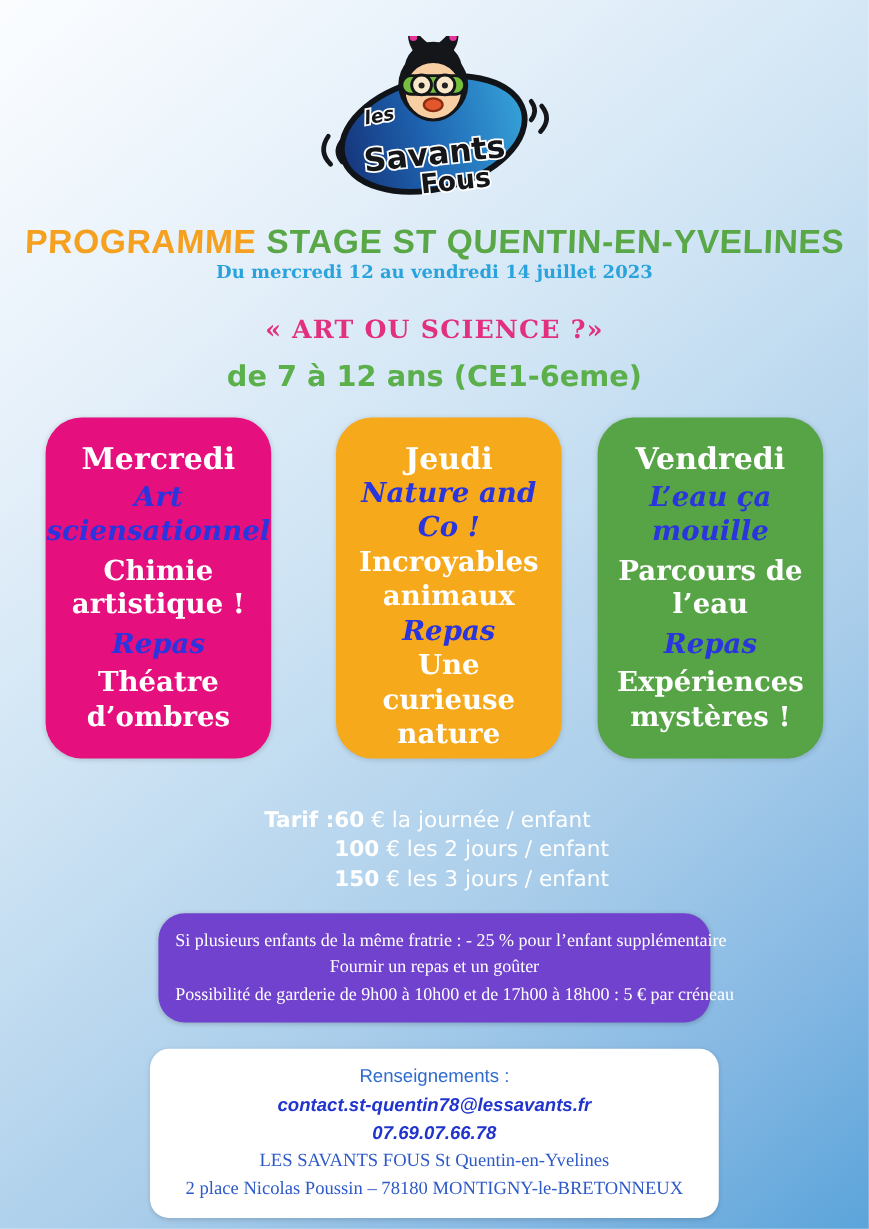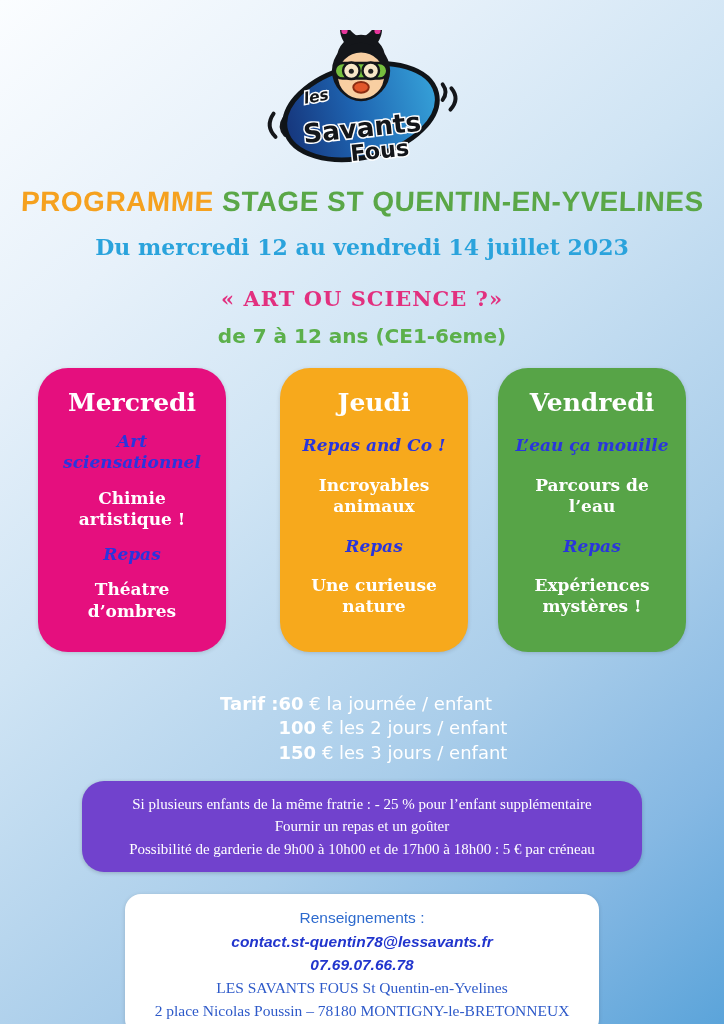--- a/index.html
+++ b/index.html
@@ -10,39 +10,39 @@
     overflow:hidden;
   }
   .poster{width:724px;height:1024px;display:flex;flex-direction:column;align-items:center;}
   
   .logo-wrap{margin-top:30px;height:136px;display:flex;justify-content:center;}
   .logo-wrap svg text{font-family:"DejaVu Sans",sans-serif;font-weight:bold;fill:#14161a;paint-order:stroke;stroke:#ffffff;stroke-width:3px;}
   
   .headline{margin-top:20px;white-space:nowrap;font-weight:900;font-size:28px;letter-spacing:.5px;transform:skewX(-2deg);}
   .headline .w1{color:#f5a11f;}
   .headline .w2{color:#5aa747;}
-  .date-line{margin-top:16px;font-family:"DejaVu Serif",serif;font-weight:bold;font-size:22px;color:#2aa3dc;}
+  .date-line{margin-top:0;font-family:"DejaVu Serif",serif;font-weight:bold;font-size:15px;color:#2aa3dc;}
   .theme-line{margin-top:26px;font-family:"DejaVu Serif",serif;font-weight:bold;font-size:21px;color:#e2307f;letter-spacing:1px;}
-  .ages-line{margin-top:13px;font-family:"DejaVu Sans",sans-serif;font-weight:bold;font-size:20px;color:#5cb04b;}
+  .ages-line{margin-top:13px;font-family:"DejaVu Sans",sans-serif;font-weight:bold;font-size:24px;color:#5cb04b;}
   
   .cards{margin-top:20px;display:flex;gap:30px;}
   .card{width:188px;height:284px;border-radius:30px;padding:20px 12px 16px;box-sizing:border-box;
         display:flex;flex-direction:column;text-align:center;box-shadow:0 1px 4px rgba(0,0,0,.15);}
   .card-title{font-family:"DejaVu Serif",serif;font-weight:bold;font-size:25px;color:#ffffff;}
   .card-items{flex:1;display:flex;flex-direction:column;justify-content:space-evenly;align-items:center;}
-  .item{font-family:"DejaVu Serif",serif;font-weight:bold;font-size:17px;line-height:1.25;}
+  .item{font-family:"DejaVu Serif",serif;font-weight:bold;font-size:23px;line-height:1.25;}
   .item.highlight{color:#2a35dd;font-style:italic;}
   .item.normal{color:#ffffff;}
   
   .tarif{margin-top:40px;color:#ffffff;font-family:"DejaVu Sans",sans-serif;font-size:18px;line-height:1.35;}
   .tarif-row{display:grid;grid-template-columns:62px auto;column-gap:0;}
   .tarif-label{font-weight:bold;text-align:right;}
   .tarif b{font-weight:bold;}
   
-  .info-box{margin-top:16px;width:560px;border-radius:22px;padding:12px 14px;box-sizing:border-box;
+  .info-box{margin-top:16px;width:460px;border-radius:22px;padding:12px 14px;box-sizing:border-box;
             background:#7142cd;color:#ffffff;text-align:center;
             font-family:"Liberation Serif",serif;font-size:15px;line-height:1.5;
             box-shadow:0 1px 4px rgba(0,0,0,.2);}
   .info-box div{white-space:nowrap;}
   
   .contact-box{margin-top:22px;width:474px;border-radius:16px;padding:12px 10px;box-sizing:border-box;
                background:#ffffff;text-align:center;font-size:15.5px;line-height:1.5;
                box-shadow:0 1px 4px rgba(0,0,0,.15);}
   .contact-title{color:#2e6bce;}
   .contact-email,.contact-phone{color:#2135cd;font-weight:bold;font-style:italic;}
@@ -112,21 +112,21 @@
         <div class="item highlight">Art sciensationnel</div>
         <div class="item normal">Chimie artistique !</div>
         <div class="item highlight">Repas</div>
         <div class="item normal">Théatre d’ombres</div>
       </div>
     </div>
 
     <div class="card" style="background: rgb(247, 169, 28); margin-left: 24px;">
       <div class="card-title">Jeudi</div>
       <div class="card-items">
-        <div class="item highlight">Repas and Co !</div>
+        <div class="item highlight">Nature and Co !</div>
         <div class="item normal">Incroyables animaux</div>
         <div class="item highlight">Repas</div>
         <div class="item normal">Une curieuse nature</div>
       </div>
     </div>
 
     <div class="card" style="background: rgb(87, 164, 71);">
       <div class="card-title">Vendredi</div>
       <div class="card-items">
         <div class="item highlight">L’eau ça mouille</div>

